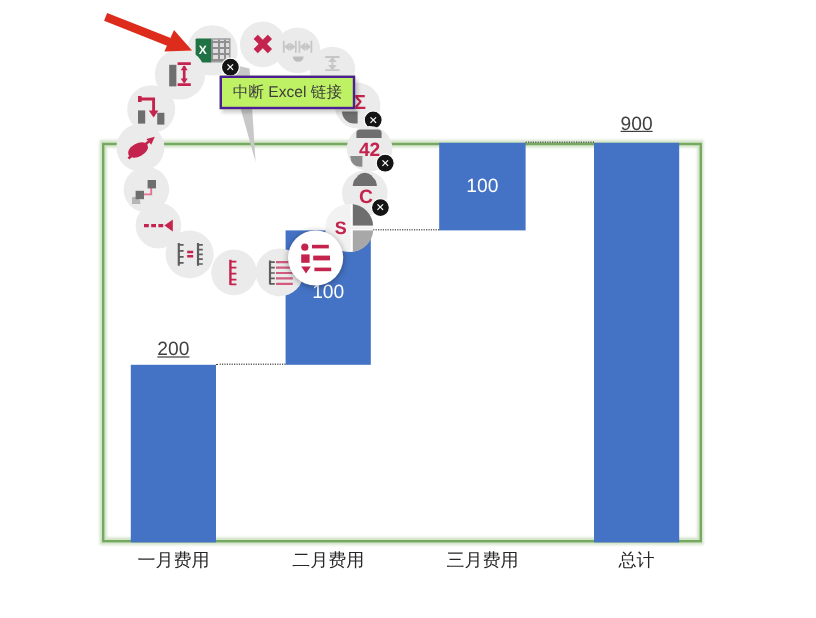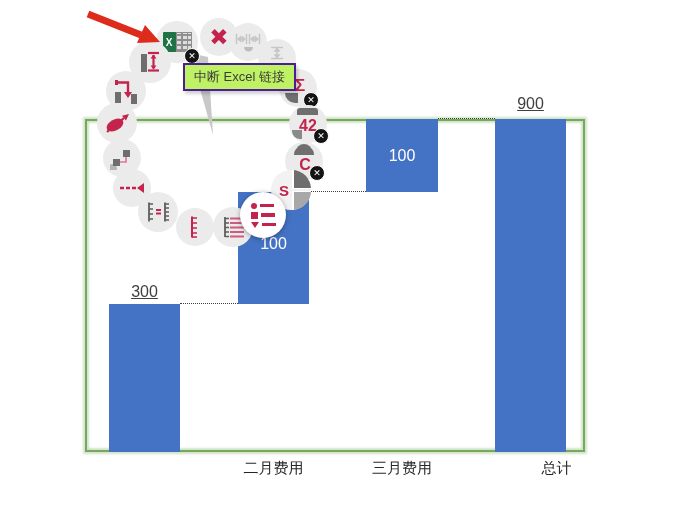--- a/index.html
+++ b/index.html
@@ -76,28 +76,29 @@
 
   <div class="bar" style="left:109px;top:304px;width:71px;height:148px;"></div>
   <div class="bar" style="left:238px;top:192px;width:71px;height:112px;"></div>
   <div class="bar" style="left:366px;top:119px;width:72px;height:73px;"></div>
   <div class="bar" style="left:495px;top:119px;width:71px;height:333px;"></div>
 
   <div class="connector" style="left:180px;top:303px;width:58px;"></div>
   <div class="connector" style="left:309px;top:191px;width:57px;"></div>
   <div class="connector" style="left:438px;top:118px;width:57px;"></div>
 
-  <div class="val-label val-dark" style="left:109px;top:283px;width:71px;">300</div>
+  <div class="val-label val-dark" style="left:109px;top:283px;width:71px;">200</div>
   <div class="val-label val-white" style="left:238px;top:235px;width:71px;">100</div>
   <div class="val-label val-white" style="left:366px;top:147px;width:72px;">100</div>
   <div class="val-label val-dark" style="left:495px;top:95px;width:71px;">900</div>
 
+  <div class="cat-label" style="left:104px;width:81px;">一月费用</div>
   <div class="cat-label" style="left:361px;width:82px;">三月费用</div>
   <div class="cat-label" style="left:233px;width:81px;">二月费用</div>
-  <div class="cat-label" style="left:516px;width:81px;">总计</div>
+  <div class="cat-label" style="left:490px;width:81px;">总计</div>
 
   <svg class="overlay-svg" style="left:185px;top:50px;" width="35" height="90">
     <polygon points="5,3 23,7 28,85" fill="#c8c8c8"></polygon>
   </svg>
 
   <div class="mc mc-42" style="left:177px;top:42px;">
     <span class="xl">
       <span class="xl-sheet">X</span>
       <span class="xl-grid"></span>
     </span>

